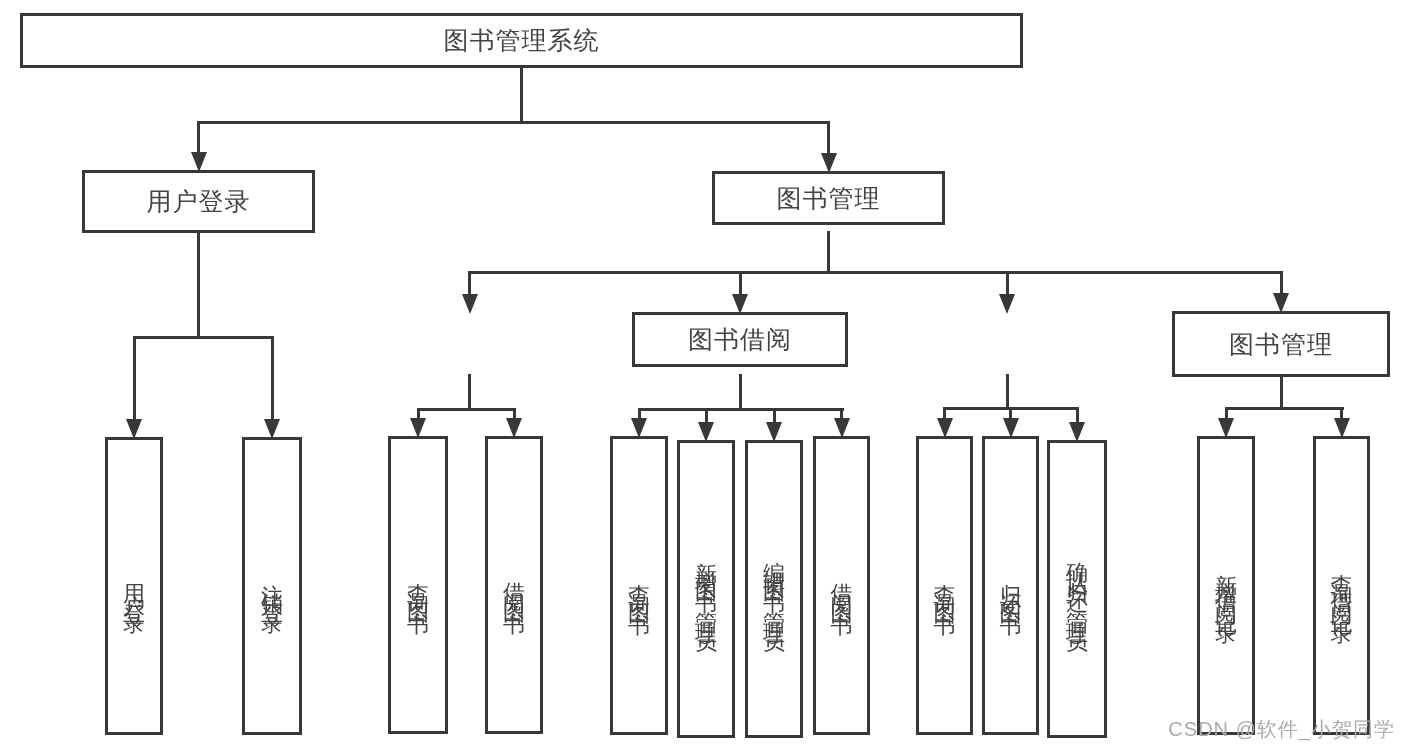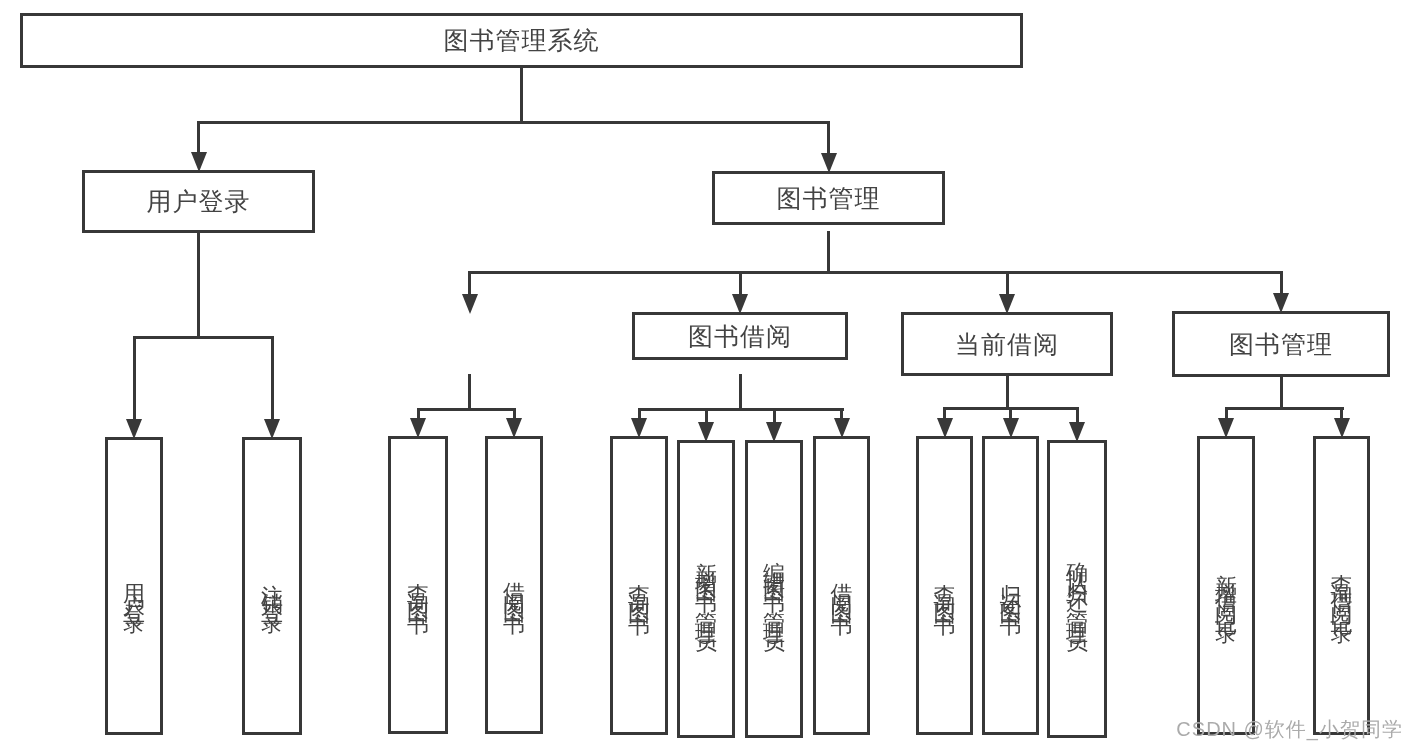--- a/index.html
+++ b/index.html
@@ -39,21 +39,21 @@
   .arrow {
     position: absolute;
     width: 0; height: 0;
     border-left: 8px solid transparent;
     border-right: 8px solid transparent;
     border-top: 20px solid var(--line, #383838);
   }
   .watermark {
     position: absolute;
     top: 716px;
-    right: 2px;
+    right: 10px;
     font-size: 20px;
     color: var(--watermark, #ababab);
     letter-spacing: 1px;
     z-index: 10;
     white-space: nowrap;
   }
 </style>
 </head>
 <body>
 
@@ -61,25 +61,22 @@
   <div class="watermark">CSDN @软件_小贺同学</div>
 <div class="box" style="left: 20px; top: 13px; width: 1003px; height: 55px;">
       <span class="label">图书管理系统</span>
     </div>
     <div class="box" style="left: 82px; top: 170px; width: 233px; height: 63px;">
       <span class="label">用户登录</span>
     </div>
     <div class="box" style="left: 712px; top: 171px; width: 233px; height: 54px;">
       <span class="label">图书管理</span>
     </div>
-    <div class="box" style="left: 632px; top: 312px; width: 216px; height: 48px;">
+    <div class="box" style="left: 632px; top: 312px; width: 216px; height: 55px;">
       <span class="label">图书借阅</span>
-    </div>
-    <div class="box" style="left: 901px; top: 312px; width: 212px; height: 64px;">
-      <span class="label">当前借阅</span>
     </div>
     <div class="box" style="left: 1172px; top: 311px; width: 218px; height: 66px;">
       <span class="label">图书管理</span>
     </div>
     <div class="box vertical" style="left: 105px; top: 437px; width: 58px; height: 298px;">
       <span class="label">用户登录</span>
     </div>
     <div class="box vertical" style="left: 242px; top: 437px; width: 60px; height: 298px;">
       <span class="label">注销登录</span>
     </div>

